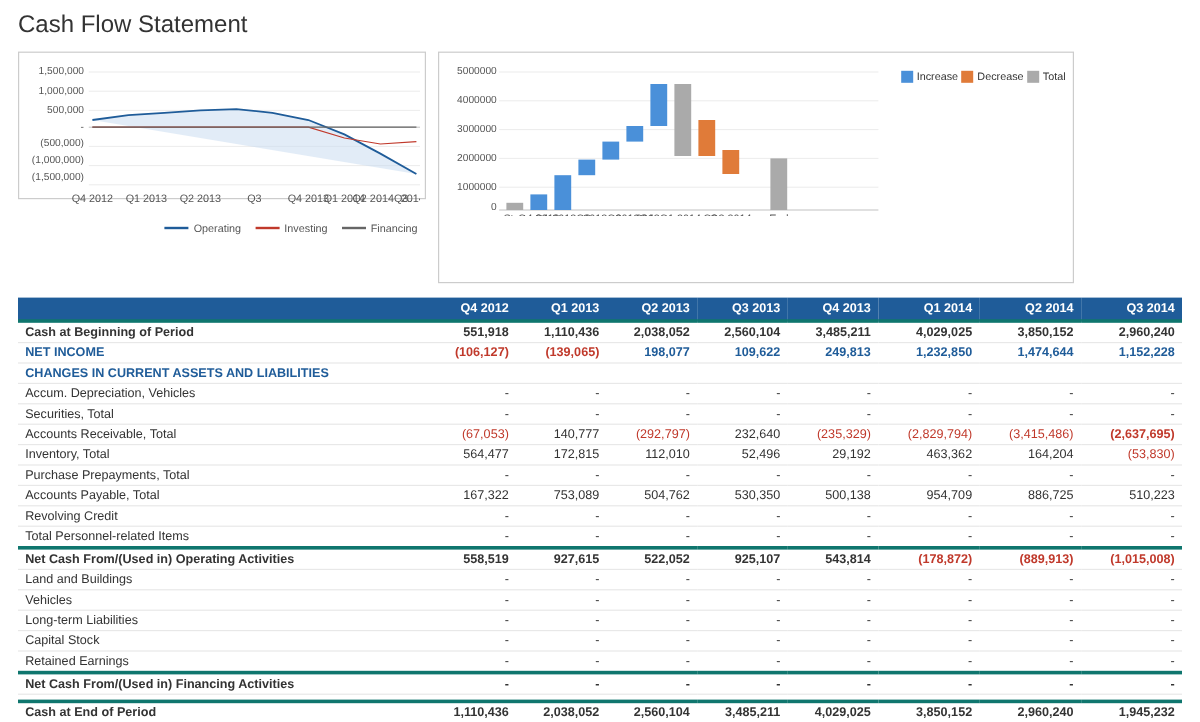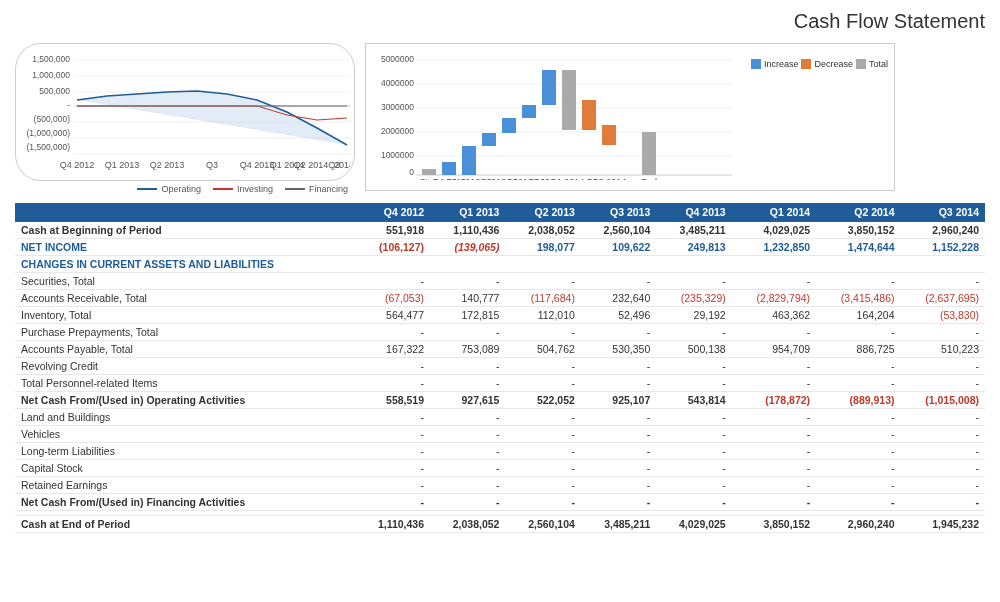--- a/index.html
+++ b/index.html
@@ -10,41 +10,39 @@
       color: #333;
       width: 1000px;
       min-height: 602px;
       padding: 10px 15px;
     }
     h1 {
       font-size: 20px;
       font-weight: normal;
       color: #333;
       margin-bottom: 10px;
-      text-align: right;
     }
     .charts-row {
       display: flex;
       gap: 10px;
       margin-bottom: 12px;
     }
     .chart-box {
       border: 1px solid #ccc;
       background: #fff;
       padding: 6px;
       position: relative;
     }
     .chart-left {
       width: 340px;
-      height: 138px;
-      border-radius: 26px;
+      height: 123px;
     }
     .chart-right {
       width: 530px;
-      height: 148px;
+      height: 193px;
     }
     
     .data-table {
       width: 100%;
       border-collapse: collapse;
       font-size: 10.5px;
     }
     .data-table thead th {
       background: #1f5c99;
       color: #fff;
@@ -60,21 +58,21 @@
     .data-table tbody tr td {
       padding: 2px 6px;
       text-align: right;
       border-bottom: 1px solid #e8e8e8;
     }
     .data-table tbody tr td:first-child {
       text-align: left;
     }
     .row-bold td {
       font-weight: bold;
-      border-top: 1px solid #0f766e;
+      border-top: 3px solid #0f766e;
       border-bottom: 2px solid #999;
       margin-top: 40px;
     }
     .row-section-header td {
       color: #1f5c99;
       font-weight: bold;
       padding-top: 4px;
     }
     .row-spacer td {
       padding: 3px 0;
@@ -272,60 +270,71 @@
         <td>2,038,052</td>
         <td>2,560,104</td>
         <td>3,485,211</td>
         <td>4,029,025</td>
         <td>3,850,152</td>
         <td>2,960,240</td>
       </tr>
       <tr class="row-section-header">
         <td>NET INCOME</td>
         <td style="color: rgb(192, 57, 43);">(106,127)</td>
-        <td style="color: rgb(192, 57, 43); font-style: italic;">(139,065)</td>
+        <td style="color: rgb(192, 57, 43);">(139,065)</td>
         <td>198,077</td>
         <td>109,622</td>
         <td>249,813</td>
         <td>1,232,850</td>
         <td>1,474,644</td>
         <td>1,152,228</td>
       </tr>
       <tr class="row-section-header">
         <td>CHANGES IN CURRENT ASSETS AND LIABILITIES</td>
         <td></td>
         <td></td>
         <td></td>
         <td></td>
         <td></td>
         <td></td>
         <td></td>
         <td></td>
       </tr>
       <tr>
+        <td>Accum. Depreciation, Vehicles</td>
+        <td>-</td>
+        <td>-</td>
+        <td>-</td>
+        <td>-</td>
+        <td>-</td>
+        <td>-</td>
+        <td>-</td>
+        <td>-</td>
+      </tr>
+      <tr>
         <td>Securities, Total</td>
         <td>-</td>
         <td>-</td>
         <td>-</td>
         <td>-</td>
         <td>-</td>
         <td>-</td>
         <td>-</td>
         <td>-</td>
       </tr>
       <tr>
         <td>Accounts Receivable, Total</td>
         <td style="color: rgb(192, 57, 43);">(67,053)</td>
         <td>140,777</td>
-        <td style="color: rgb(192, 57, 43);">(117,684)</td>
+        <td style="color: rgb(192, 57, 43);">(292,797)</td>
         <td>232,640</td>
         <td style="color: rgb(192, 57, 43); margin-top: 43px;">(235,329)</td>
         <td style="color: rgb(192, 57, 43);">(2,829,794)</td>
         <td style="color: rgb(192, 57, 43);">(3,415,486)</td>
-        <td style="color: rgb(192, 57, 43);">(2,637,695)</td>
+        <td style="color: rgb(192, 57, 43); font-weight: bold;">(2,637,695)</td>
       </tr>
       <tr>
         <td>Inventory, Total</td>
         <td>564,477</td>
         <td>172,815</td>
         <td>112,010</td>
         <td>52,496</td>
         <td>29,192</td>
         <td>463,362</td>
         <td>164,204</td>

